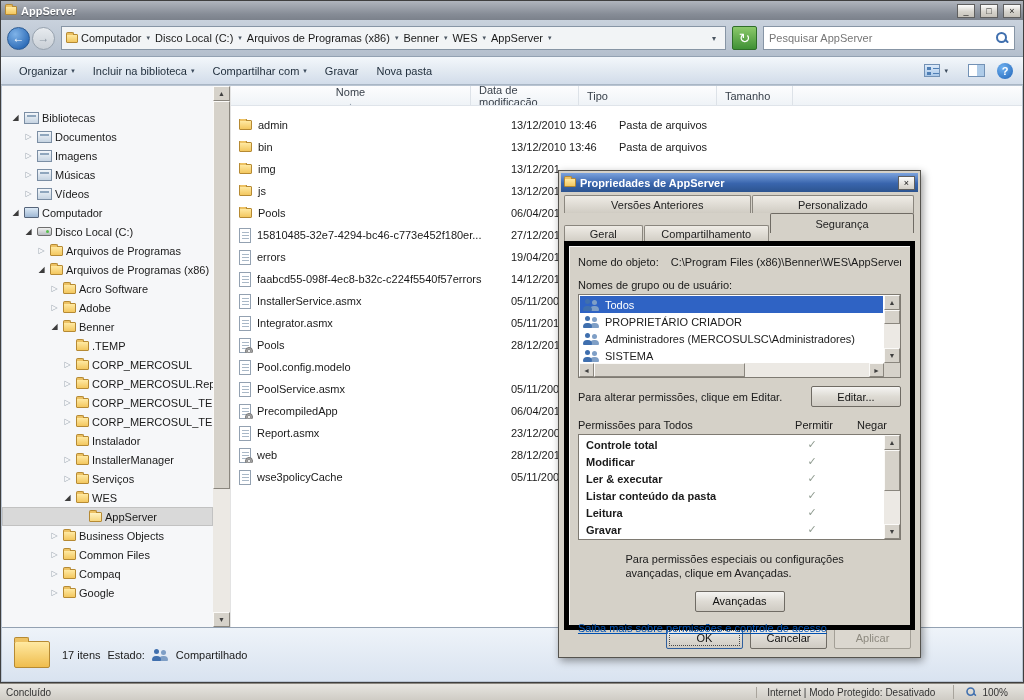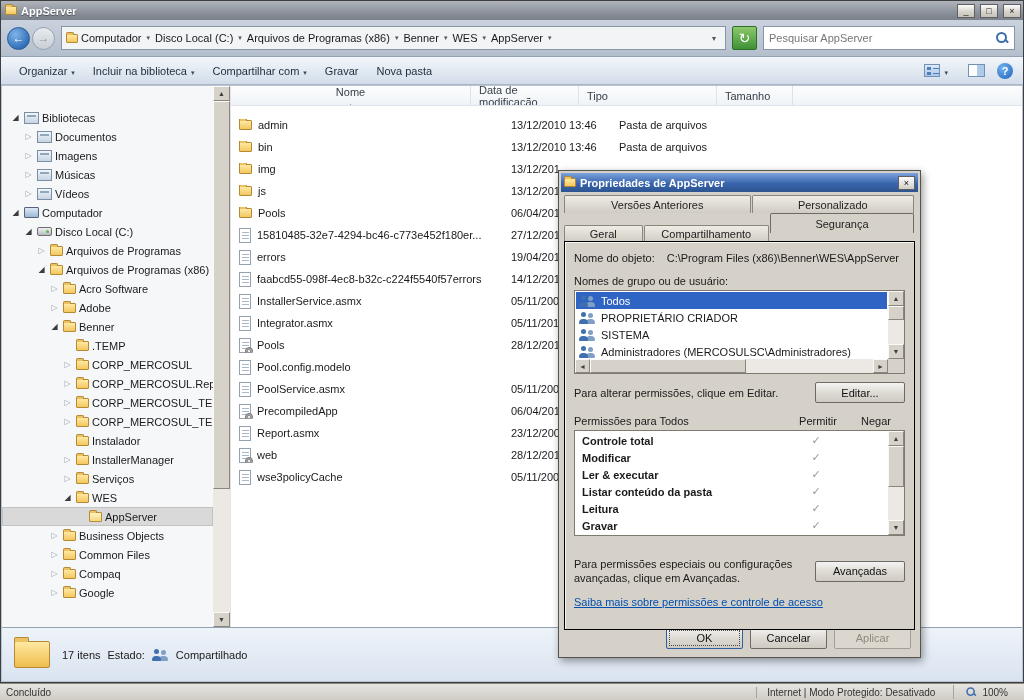--- a/index.html
+++ b/index.html
@@ -31,21 +31,21 @@
   .refresh-btn{width:25px;height:24px;flex:none;border:1px solid #2f6e2a;border-radius:2px;background:linear-gradient(#8cc96b,#3f9135);color:#fff;font-size:14px;display:flex;align-items:center;justify-content:center;}
   .search-box{width:252px;height:24px;flex:none;background:#fff;border:1px solid #8795a5;display:flex;align-items:center;padding:0 5px;}
   .search-text{flex:1;color:#767676;white-space:nowrap;overflow:hidden;}
   .mag{position:relative;width:14px;height:14px;display:inline-block;flex:none;}
   .mag::before{content:"";position:absolute;left:1px;top:1px;width:7px;height:7px;border:2px solid #3f6fae;border-radius:50%;}
   .mag::after{content:"";position:absolute;left:9px;top:9px;width:5px;height:2px;background:#3f6fae;transform:rotate(45deg);border-radius:1px;}
   .mag.small{transform:scale(.8);}
 
   
   #toolbar{height:28px;display:flex;align-items:center;gap:2px;padding:0 10px;background:linear-gradient(#f3f7fb,#dfe7f0 60%,#d2dcea);border-bottom:1px solid #a9b6c5;}
-  .tb-item{display:flex;align-items:flex-end;gap:4px;padding:4px 8px;color:#1e2c3a;white-space:nowrap;}
+  .tb-item{display:flex;align-items:center;gap:4px;padding:4px 8px;color:#1e2c3a;white-space:nowrap;}
   .dd-arrow{font-size:7px;color:#3c4b5c;}
   .tb-right{margin-left:auto;display:flex;align-items:center;gap:12px;}
   .views-icon{width:16px;height:13px;border:1px solid #7291b5;background:linear-gradient(#dceafa,#aac8e8);position:relative;}
   .views-icon::before{content:"";position:absolute;left:2px;top:2px;width:4px;height:3px;background:#4f7fb5;box-shadow:0 5px 0 #4f7fb5;}
   .views-icon::after{content:"";position:absolute;left:8px;top:3px;width:6px;height:1px;background:#4f7fb5;box-shadow:0 5px 0 #4f7fb5;}
   .preview-icon{width:17px;height:13px;border:1px solid #7291b5;background:linear-gradient(90deg,#ffffff 55%,#aecbe8 55%);}
   .help-icon{width:16px;height:16px;border-radius:50%;background:radial-gradient(circle at 35% 30%,#6fb1f0,#1f63b8);color:#fff;font-weight:bold;font-size:11px;display:flex;align-items:center;justify-content:center;}
 
   
   #main{position:absolute;top:85px;left:1px;right:1px;bottom:55px;background:#fff;display:flex;overflow:hidden;}
@@ -100,21 +100,21 @@
   .dlg-tabs-row{display:flex;padding:0 3px;}
   .dlg-tabs-row.row1{margin-top:3px;}
   .dtab{height:18px;display:flex;align-items:center;justify-content:center;background:linear-gradient(#efece6,#d0ccc3);border:1px solid #8a867e;border-bottom:none;border-radius:2px 2px 0 0;margin-right:1px;color:#222;white-space:nowrap;overflow:hidden;}
   .row1 .dtab{flex:1.15;}
   .row1 .dtab:last-child{flex:1;}
   .row2 .dtab{margin-top:12px;height:17px;}
   .row2 .dtab:nth-child(1){flex:.62;}
   .row2 .dtab:nth-child(2){flex:1;}
   .row2 .dtab:nth-child(3){flex:1.15;}
   .row2 .dtab.active{margin-top:0;height:20px;background:#d5d1c8;position:relative;z-index:3;border-color:#6f6b64;}
-  .dlg-panel{margin:-1px 3px 0;border:1px solid #000000;box-shadow:inset 1px 1px 0 #f6f5f2;background:#d5d1c8;height:389px;padding:8px 9px;position:relative;z-index:1;}
+  .dlg-panel{margin:-1px 3px 0;border:5px solid #000000;box-shadow:inset 1px 1px 0 #f6f5f2;background:#d5d1c8;height:389px;padding:8px 9px;position:relative;z-index:1;}
   .obj-line{display:flex;gap:12px;margin:2px 0 11px;white-space:nowrap;overflow:hidden;}
   .sec-label{margin-bottom:3px;}
   .listbox{position:relative;border:1px solid #7e7a72;background:#fff;}
   .group-box{height:84px;margin-bottom:8px;}
   .group-rows{position:absolute;left:1px;top:1px;right:17px;bottom:15px;overflow:hidden;}
   .grow{height:17px;display:flex;align-items:center;gap:5px;padding:0 3px;white-space:nowrap;overflow:hidden;}
   .grow.sel{background:#2f63c4;color:#fff;}
   .group-box .vscroll{position:absolute;right:0;top:0;bottom:14px;width:16px;}
   .hscroll{position:absolute;left:0;right:16px;bottom:0;height:14px;background:#ece9e4;display:flex;}
   .sb-btn.h{width:15px;height:auto;}
@@ -126,21 +126,21 @@
   .perm-head{display:flex;align-items:flex-end;margin-bottom:3px;}
   .perm-head .ph-label{flex:1;}
   .ph-col{width:58px;text-align:center;flex:none;}
   .perm-box{height:106px;}
   .perm-rows{position:absolute;left:1px;top:1px;right:17px;bottom:1px;overflow:hidden;}
   .prow{height:17px;display:flex;align-items:center;font-weight:bold;}
   .plabel{flex:1;padding-left:6px;white-space:nowrap;overflow:hidden;}
   .pcheck{width:58px;text-align:center;color:#8f9b90;flex:none;}
   .pcheck.deny{width:42px;}
   .perm-box .vscroll{position:absolute;right:0;top:0;bottom:0;width:16px;}
-  .adv-row{display:flex;align-items:center;justify-content:space-between;margin-top:21px;gap:10px;}
+  .adv-row{display:flex;align-items:center;justify-content:space-between;margin-top:12px;gap:10px;flex-direction:column;}
   .adv-text{width:228px;line-height:1.3;}
   .dlg-link{color:#0050b0;text-decoration:underline;margin-top:10px;display:inline-block;}
   .dlg-buttons{position:absolute;left:0;right:0;bottom:4px;height:30px;display:flex;align-items:center;justify-content:flex-end;gap:7px;padding:0 9px;}
   .dlg-buttons .btn{min-width:77px;height:22px;}
   .btn.ok{border-color:#2f5f9e;outline:1px dotted #4a4a4a;outline-offset:-4px;}
   .btn.disabled{color:#8d897f;background:#dbd7cf;border-color:#a39f96;}
 
   
   #bottombar{position:absolute;left:0;right:0;bottom:0;height:17px;background:linear-gradient(#e8e6e1,#cfccc5);border-top:1px solid #8a867e;display:flex;align-items:center;gap:8px;padding:0 6px;font-size:10px;color:#333;}
   .bb-left{flex:1;white-space:nowrap;}
@@ -580,25 +580,25 @@
           <div class="grow sel">
             <span class="icon-users"></span>
             <span class="glabel">Todos</span>
           </div>
           <div class="grow">
             <span class="icon-users"></span>
             <span class="glabel">PROPRIETÁRIO CRIADOR</span>
           </div>
           <div class="grow">
             <span class="icon-users"></span>
-            <span class="glabel">SISTEMA</span>
+            <span class="glabel">Administradores (MERCOSULSC\Administradores)</span>
           </div>
           <div class="grow">
             <span class="icon-users"></span>
-            <span class="glabel">Administradores (MERCOSULSC\Administradores)</span>
+            <span class="glabel">SISTEMA</span>
           </div>
         </div>
       <div class="vscroll">
         <div class="sb-btn">▲</div>
         <div class="sb-track">
           <div class="sb-thumb" style="top:0;height:14px;"></div>
         </div>
         <div class="sb-btn">▼</div>
       </div>
       <div class="hscroll">

